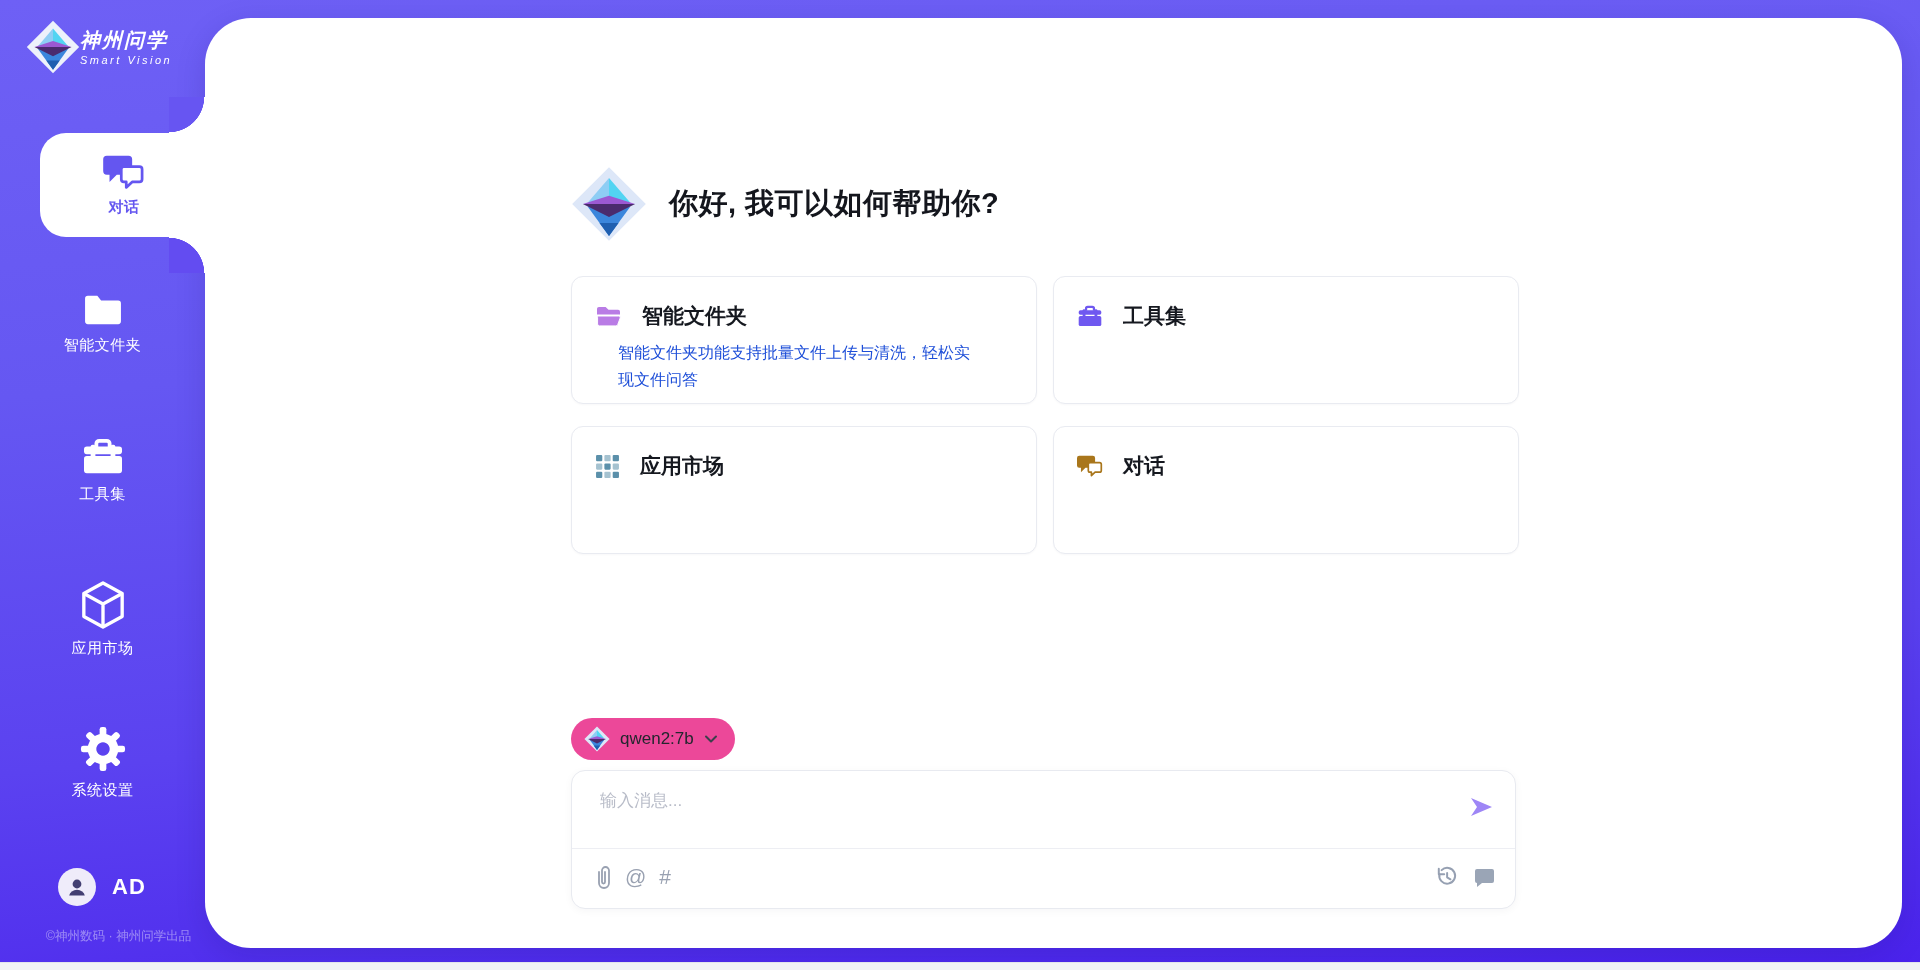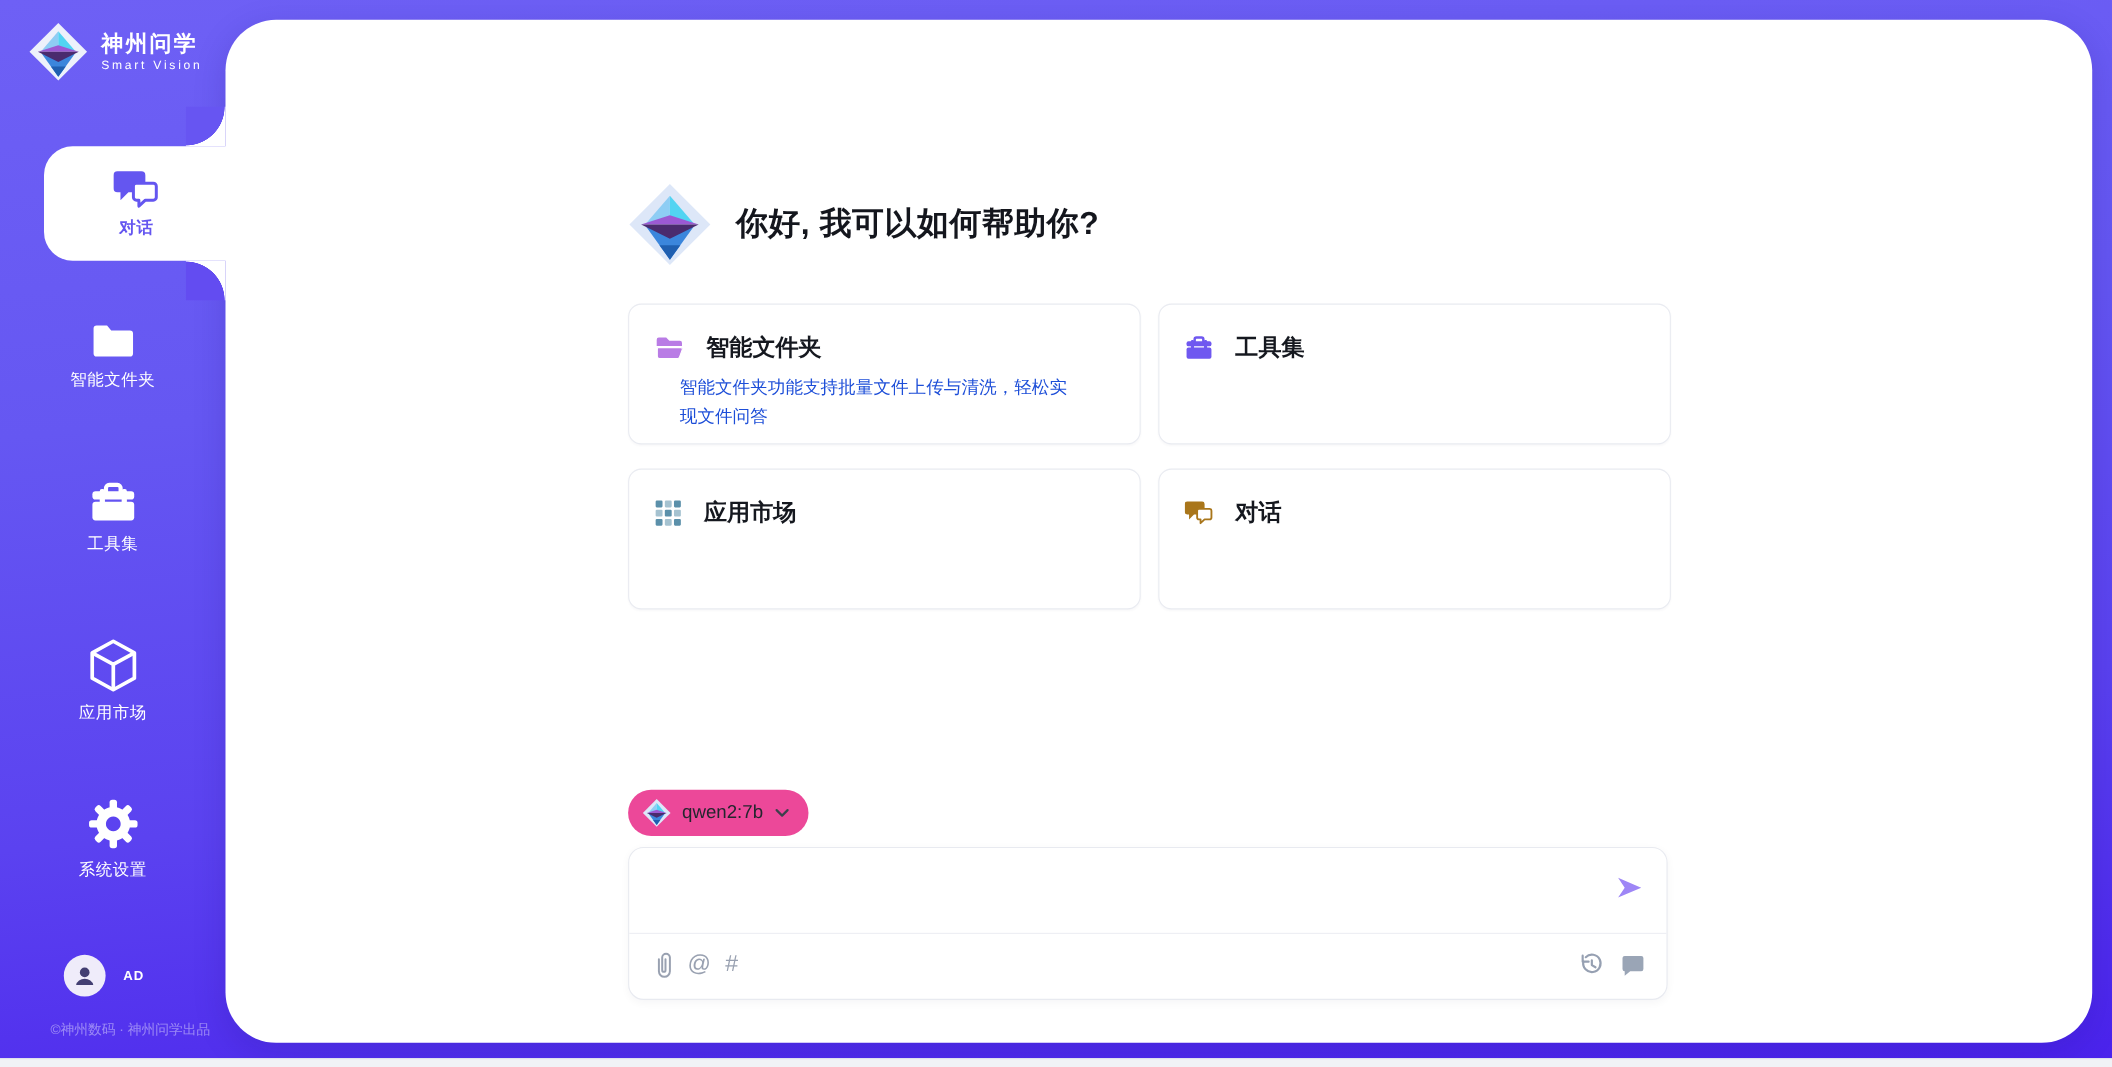--- a/index.html
+++ b/index.html
@@ -8,41 +8,41 @@
     font-family:"Liberation Sans","DejaVu Sans",sans-serif;
     background:linear-gradient(175deg,#6e60f5 0%,#6557f2 35%,#5b42f0 68%,#4a22ec 100%);
   }
   
   .main{
     position:absolute;left:205px;top:18px;width:1697px;height:930px;
     background:#fff;border-radius:46px;z-index:1;
     box-shadow:0 8px 30px rgba(25,15,120,.16);
   }
   
-  .brand{position:absolute;left:26px;top:20px;display:flex;align-items:center;gap:12px;z-index:4;}
+  .brand{position:absolute;left:26px;top:20px;display:flex;align-items:center;z-index:4;font-style:italic;}
   .brand-gem{width:54px;height:54px;}
   .brand-name{color:#fff;font-size:20px;font-weight:700;letter-spacing:2px;line-height:22px;}
   .brand-sub{color:#fff;font-size:11px;letter-spacing:2.5px;margin-top:3px;}
   .nav-item{
     position:absolute;left:0;width:205px;display:flex;flex-direction:column;
     align-items:center;gap:9px;z-index:4;cursor:pointer;color:#fff;
   }
   .nav-label{font-size:15px;letter-spacing:.5px;}
   .active-tab{
     position:absolute;left:40px;top:133px;width:168px;height:104px;background:#fff;
     border-radius:26px 0 0 26px;z-index:3;display:flex;flex-direction:column;
     align-items:center;justify-content:center;gap:7px;cursor:pointer;color:#6456f0;
   }
   .active-tab .nav-label{color:#6456f0;font-weight:600;}
   .fillet{position:absolute;width:36px;height:36px;left:169px;z-index:2;}
   .fillet.top{top:97px;background:radial-gradient(circle 36px at 0 0,#6755f2 35px,#ffffff 35.5px);}
   .fillet.bottom{top:237px;background:radial-gradient(circle 36px at 0 100%,#634cf1 35px,#ffffff 35.5px);}
   .user-chip{position:absolute;left:58px;top:868px;display:flex;align-items:center;gap:16px;z-index:4;cursor:pointer;}
   .avatar{width:38px;height:38px;border-radius:50%;background:#efecfa;display:flex;align-items:center;justify-content:center;}
-  .user-name{color:#fff;font-size:12px;font-weight:600;letter-spacing:1px;}
+  .user-name{color:#fff;font-size:22px;font-weight:600;letter-spacing:1px;}
   .side-footer{position:absolute;left:0;top:928px;width:205px;text-align:center;
     color:rgba(255,255,255,.42);font-size:12.5px;z-index:4;padding-left:16px;}
   
   .greeting{position:absolute;left:366px;top:148px;display:flex;align-items:center;gap:22px;}
   .greeting-gem{width:76px;height:76px;}
   .greeting-title{font-size:29px;font-weight:700;color:#14161d;letter-spacing:.5px;}
   
   .cards{position:absolute;left:366px;top:258px;display:grid;
     grid-template-columns:466px 466px;gap:22px 16px;}
   .card{
@@ -248,20 +248,21 @@
       <polygon points="10,32 32,25 54,32" fill="#9b59d3"></polygon>
       <polygon points="10,32 54,32 32,43" fill="#4a2b6e"></polygon>
     </svg>
     <span class="model-name">qwen2:7b</span>
     <svg width="14" height="9" viewBox="0 0 14 9">
       <path d="M2 1.5 l5 5 5 -5" fill="none" stroke="#3c404c" stroke-width="2" stroke-linecap="round" stroke-linejoin="round"></path>
     </svg>
   </div>
 
   <div class="composer">
+    <textarea class="composer-input" placeholder="输入消息..." style=""></textarea>
 
     <button class="send-btn">
       <svg width="28" height="28" viewBox="0 0 28 28">
         <path d="M4 5 L25 14 L4 23 L10 14 Z" fill="#9e86f6"></path>
       </svg>
     </button>
 
     <div class="composer-divider"></div>
 
     <div class="composer-tools">

